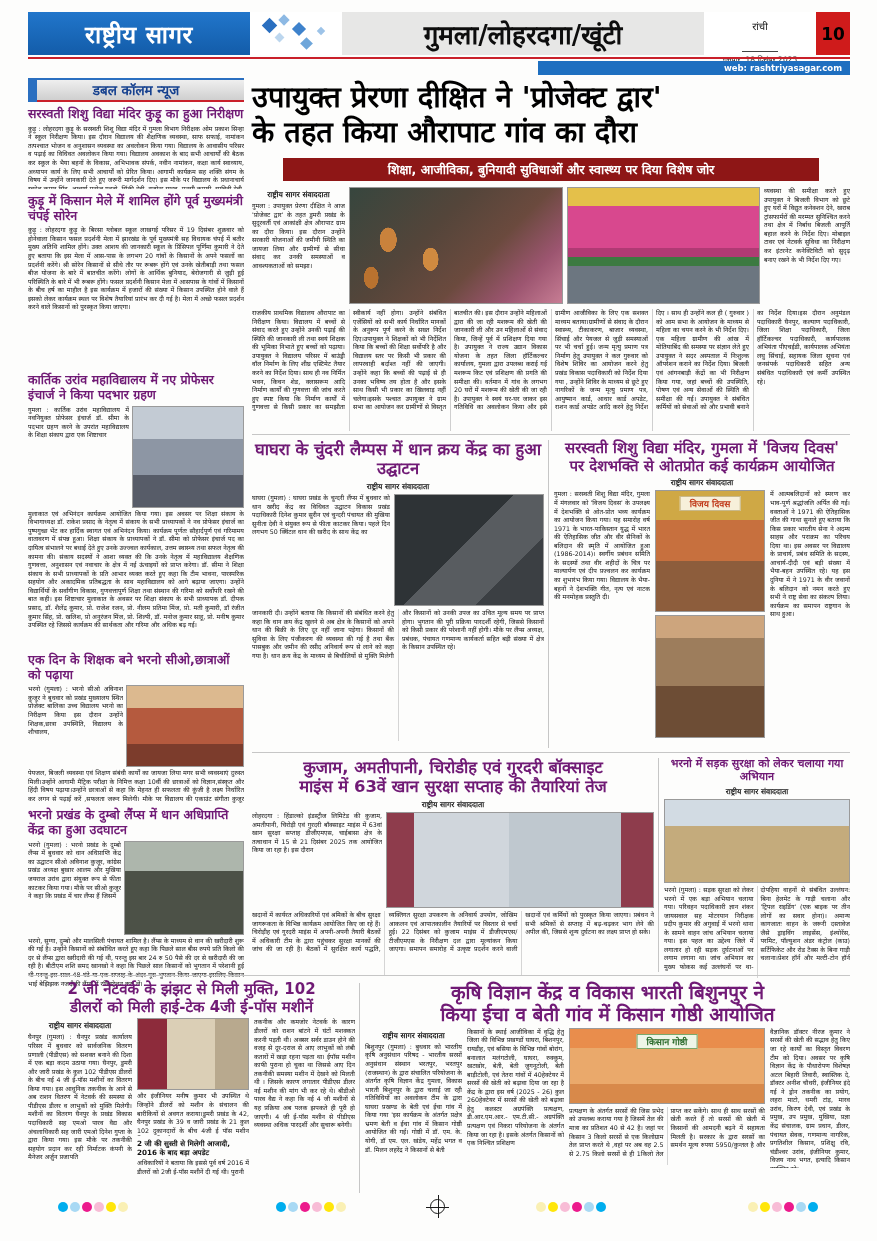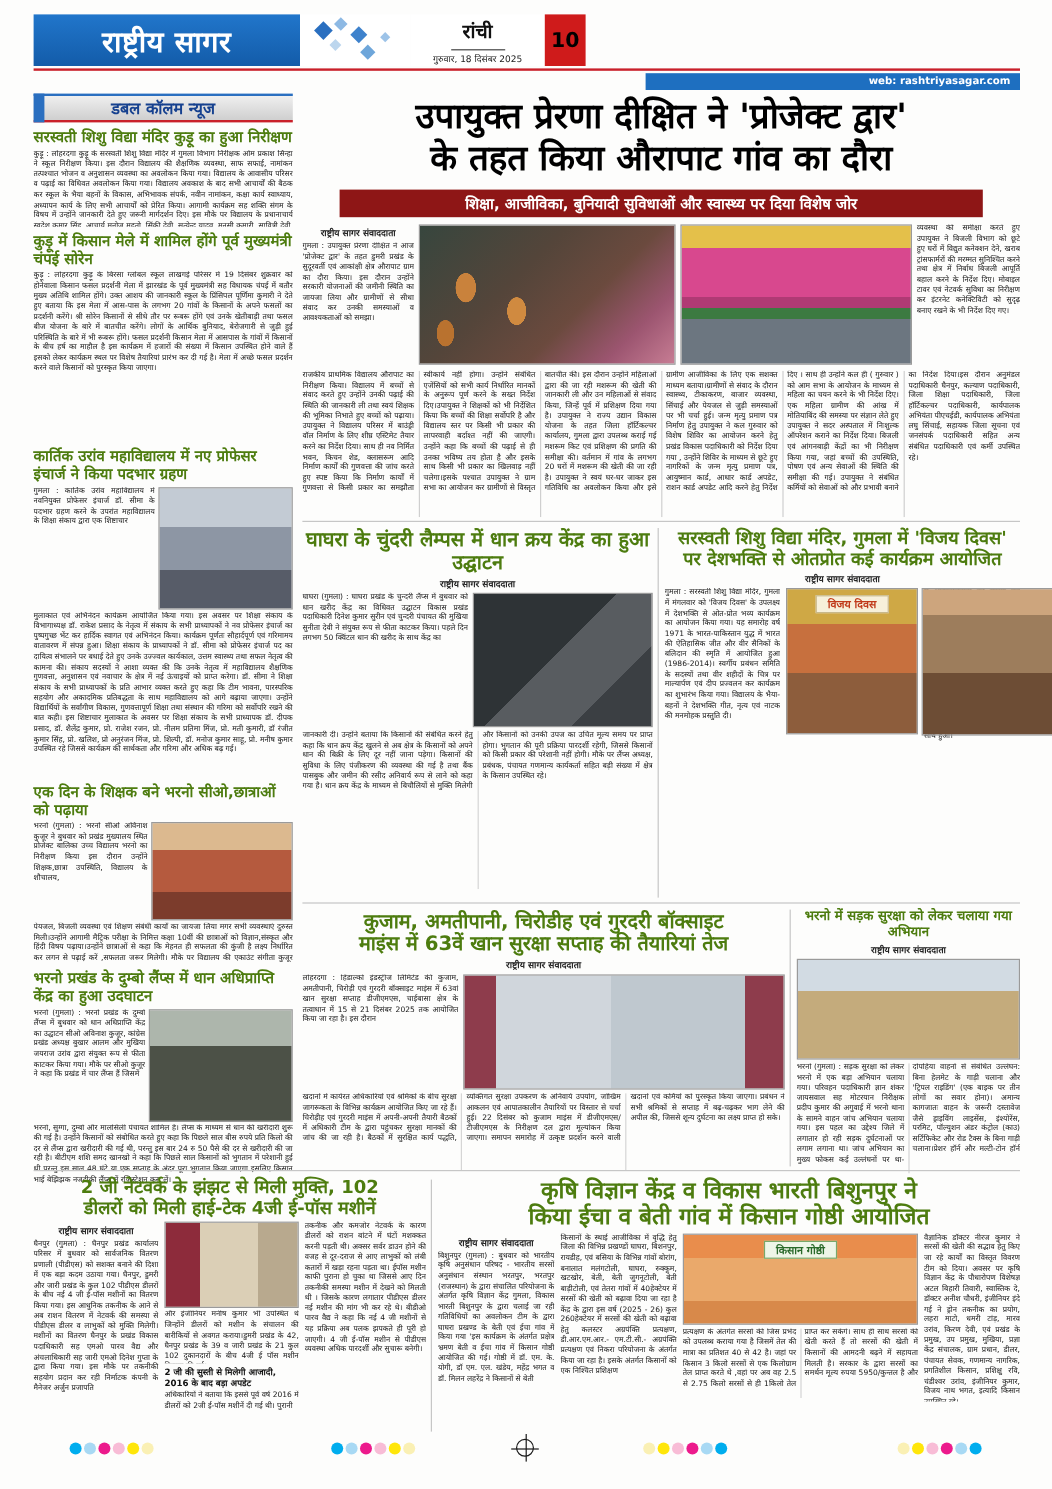--- a/index.html
+++ b/index.html
@@ -16,33 +16,33 @@
   .dm{position:absolute;background:#2a6fc0;transform:rotate(45deg)}
   .dm:nth-child(1){width:11px;height:11px;left:14px;top:8px;background:#2a6fc0}
   .dm:nth-child(2){width:8px;height:8px;left:30px;top:4px;background:#8db9e4}
   .dm:nth-child(3){width:10px;height:10px;left:44px;top:12px;background:#3e82cc}
   .dm:nth-child(4){width:7px;height:7px;left:26px;top:22px;background:#bcd6ee}
   .dm:nth-child(5){width:9px;height:9px;left:52px;top:27px;background:#6ea6da}
   .dm:nth-child(6){width:6px;height:6px;left:68px;top:16px;background:#9dc3e8}
   .mh-region{flex:1;background:#e7e7e6;display:flex;align-items:center;justify-content:center;
              font-size:26px;font-weight:bold;color:#0d0d0d}
   .mh-city{width:112px;background:#fff;text-align:center;padding-top:3px}
-  .mh-city .city{font-weight:bold;font-size:16px;border-bottom:1.5px solid #444;
-                 display:inline-block;padding:0 10px 4px}
+  .mh-city .city{font-weight:normal;font-size:10px;border-bottom:1.5px solid #444;
+                 display:inline-block;padding:0 10px 18px}
   .mh-city .date{font-size:7.5px;font-weight:normal;padding-top:2px;color:#222}
   .mh-page{width:34px;background:#cf1b1b;color:#000000;font-weight:bold;font-size:17px;
            display:flex;align-items:center;justify-content:center}
   .mh-redline{position:absolute;left:0;right:0;top:45px;height:2px;background:#c9202a}
   .mh-web{position:absolute;right:0;top:49px;height:14px;line-height:14px;background:#1e6fc0;
           color:#fff;font-size:8.5px;font-weight:bold;text-align:right;padding:0 8px;width:312px;
           text-decoration:none;display:block}
   
   .byline{font-size:7.5px;font-weight:bold;color:#222;text-align:center;margin:2px 0 3px}
   .body-txt{font-size:6.3px;line-height:1.36;text-align:justify;color:#141414;overflow:hidden}
-  .title{font-weight:bold;color:#4d7c0f;line-height:1.18}
+  .title{font-weight:bold;color:#701a75;line-height:1.18}
   .vrule{position:absolute;width:1px;background:#c6c6c6}
   .hrule{position:absolute;height:1px;background:#c6c6c6}
   .ph{position:relative;overflow:hidden;border:1px solid #9a9a9a;flex:none}
   .banner{position:absolute;top:5px;left:50%;transform:translateX(-50%);background:#f7f0da;
           color:#c03a1a;font-weight:bold;font-size:9px;padding:0 9px;border:1px solid #c8b88a;
           white-space:nowrap}
   .banner-green{background:#eef5e7;color:#2a6a2a;border-color:#7aa86a}
   
   .ph-bags{background:
      radial-gradient(ellipse 14px 20px at 18% 45%,#c9823c 0 60%,transparent 62%),
@@ -65,39 +65,39 @@
   .sec-hdr{position:relative;height:24px;background:linear-gradient(180deg,#efefef,#cfcfcf);
            border-top:2px solid #2a6fc0;border-bottom:2px solid #c9202a;display:flex;
            align-items:center;justify-content:center;font-weight:bold;color:#16418f;
            font-size:13.5px;margin-bottom:5px}
   .sec-hdr .tab{position:absolute;left:0;top:-2px;bottom:-2px;width:9px;background:#2a6fc0}
   .art{margin-bottom:5px}
   .art .title{font-size:12.5px;margin-bottom:3px}
   .art-row{display:flex;gap:3px;margin-bottom:2px}
   .art-row .body-txt{flex:1}
   
-  .main-hl{position:absolute;left:252px;top:80px;width:598px;text-align:center;font-weight:bold;
+  .main-hl{position:absolute;left:252px;top:80px;width:598px;text-align:left;font-weight:bold;
            font-size:29px;line-height:1.22;color:#000}
   .kicker{position:absolute;left:283px;top:158px;width:536px;height:23px;background:#8e1616;
           color:#fff;font-weight:bold;font-size:12.5px;display:flex;align-items:center;
           justify-content:center}
   .main-top{position:absolute;left:252px;top:187px;width:598px;height:117px;display:flex;gap:4px}
   .main-top .colL{width:95px}
   .main-top .colR{width:88px}
   .main-lower{position:absolute;left:252px;top:309px;width:598px;height:122px;
               column-count:6;column-gap:8px;column-rule:1px solid #cfcfcf;
               font-size:6.3px;line-height:1.36;text-align:justify;overflow:hidden}
   
   .story{position:absolute}
   .story .title{text-align:center}
   .gh-row{display:flex;gap:4px;margin-top:1px}
   .gh-row .body-txt{flex:1}
   .gh-body{column-count:2;column-gap:8px;column-rule:1px solid #d5d5d5;height:132px;margin-top:3px}
   .vj-row{display:flex;gap:5px}
-  .vj-photos{width:110px;display:flex;flex-direction:row;gap:3px}
+  .vj-photos{width:110px;display:flex;flex-direction:column;gap:3px}
   .mn-row{display:flex;gap:4px;margin-top:1px}
   .mn-lower{column-count:3;column-gap:8px;column-rule:1px solid #d5d5d5;height:64px;margin-top:3px}
   .rd-body{column-count:2;column-gap:7px;column-rule:1px solid #d5d5d5;height:92px;margin-top:3px}
   .ep-row{display:flex;gap:5px;margin-top:2px}
   .ep-row .sub{font-weight:bold;font-size:7.2px;line-height:1.25;margin:3px 0 2px}
   .go-row{display:flex;gap:5px;margin-top:2px}
   .go-center-txt{column-count:2;column-gap:7px;column-rule:1px solid #d5d5d5;height:58px;margin-top:3px}
   
   .dots{position:absolute;display:flex;gap:2px}
   .dot{width:10px;height:10px;border-radius:50%;display:inline-block}
@@ -116,20 +116,23 @@
         <span>राष्ट्रीय सागर</span>
       </div>
       <div class="mh-diamonds">
         <span class="dm"></span>
           <span class="dm"></span>
           <span class="dm"></span>
         <span class="dm"></span>
           <span class="dm"></span>
           <span class="dm"></span>
       </div>
+      <div class="mh-region">
+        <span>गुमला/लोहरदगा/खूंटी</span>
+      </div>
       <div class="mh-city">
         <div class="city">रांची</div>
         <div class="date">गुरुवार, 18 दिसंबर 2025</div>
       </div>
       <div class="mh-page">
         <span>10</span>
       </div>
     </div>
     <div class="mh-redline"></div>
     <a class="mh-web" href="#">web: rashtriyasagar.com</a>

